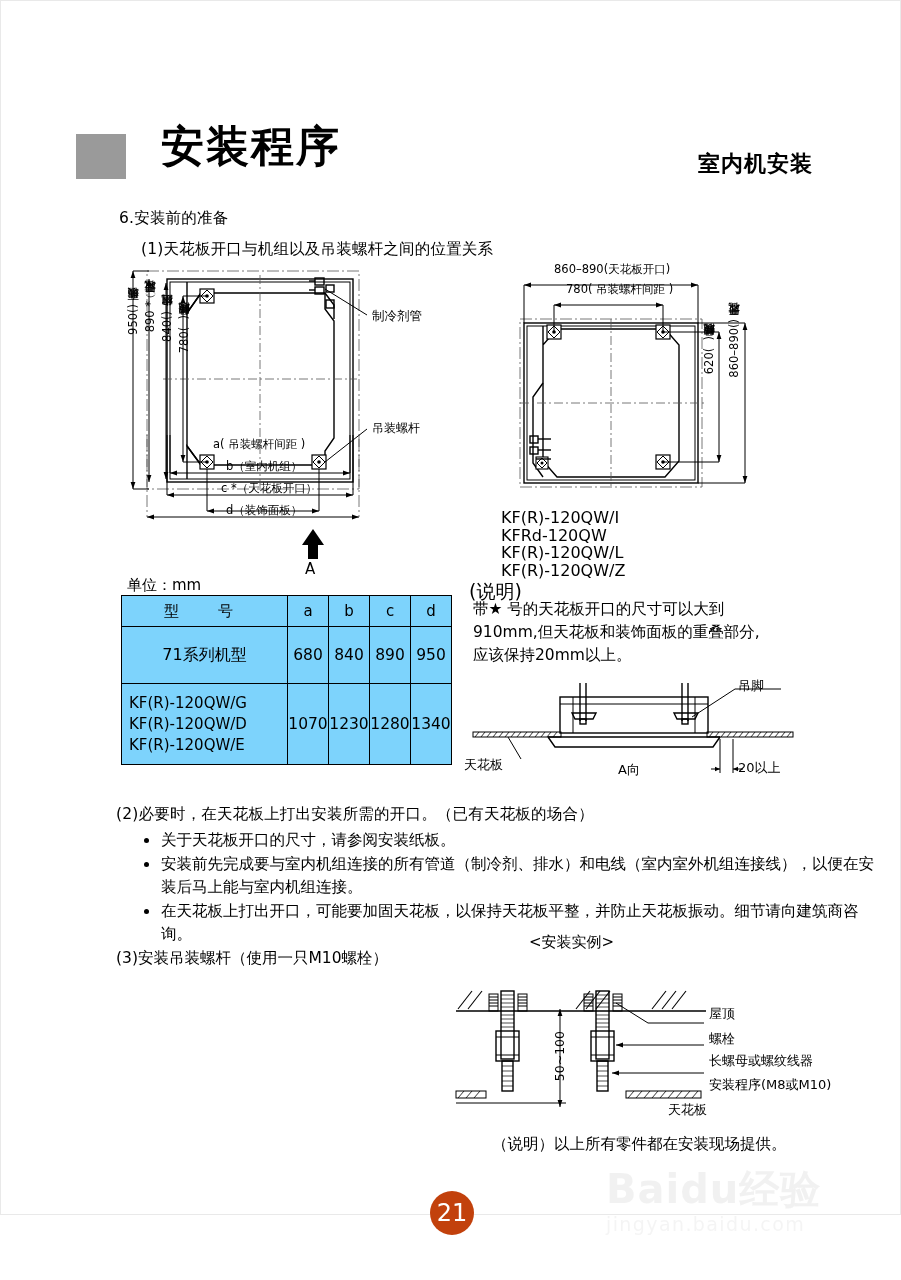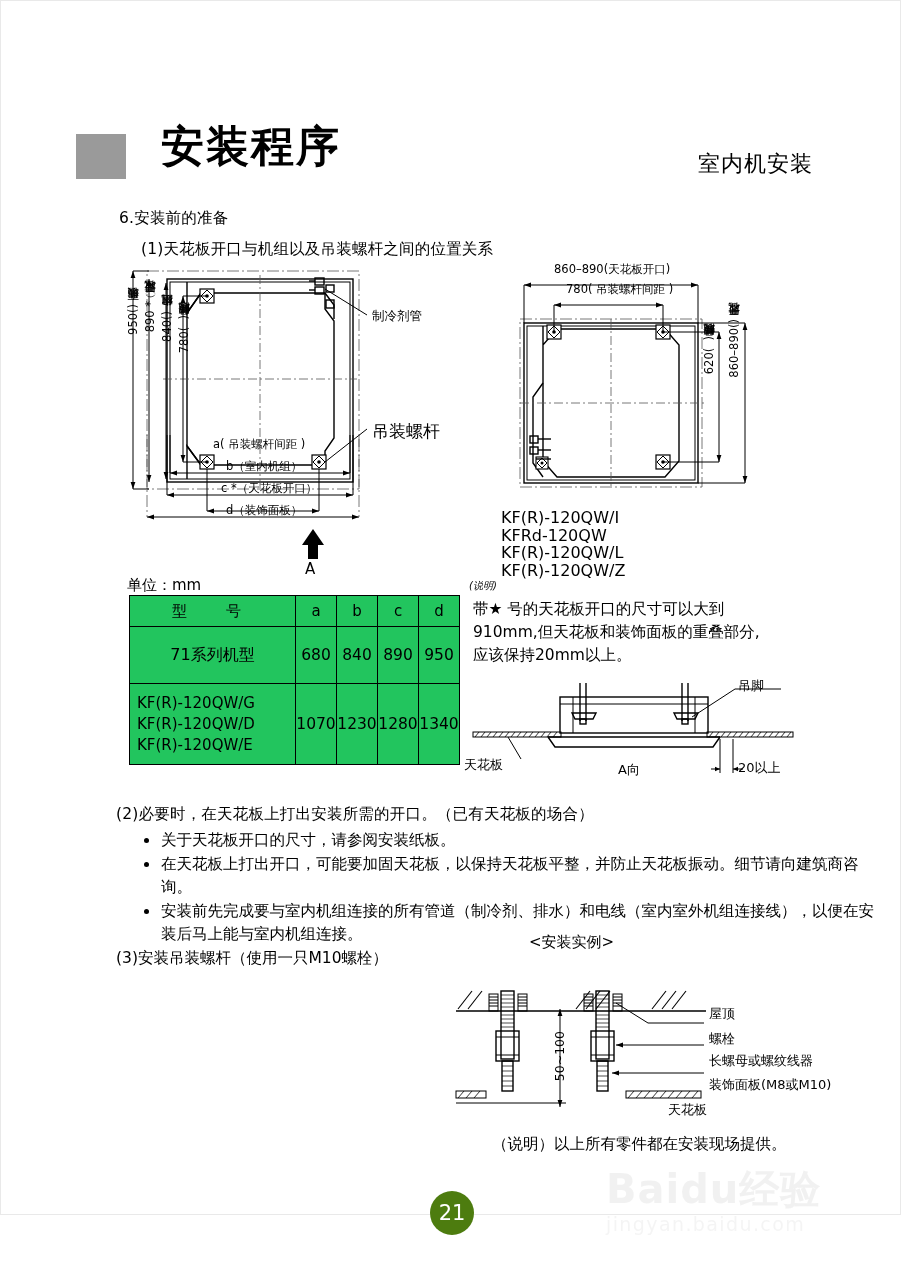--- a/index.html
+++ b/index.html
@@ -10,69 +10,69 @@
   }
   #page{
     position:absolute;left:0;top:0;width:901px;height:1215px;
     box-sizing:border-box;border:1px solid #e9e9e9;background:#fff;
   }
   .abs{position:absolute;}
 
   
   #hdr-swatch{left:75px;top:133px;width:50px;height:45px;background:#9a9a9a;}
   #hdr-title{left:160px;top:124px;font-size:43px;font-weight:bold;letter-spacing:2px;line-height:1;}
-  #hdr-sub{left:697px;top:148px;font-size:22px;font-weight:normal;letter-spacing:1px;}
+  #hdr-sub{left:697px;top:148px;font-size:22px;font-weight:bold;letter-spacing:1px;}
 
   
   .sec{font-size:15.5px;line-height:21px;letter-spacing:.2px;}
   #sec3{left:118px;top:207px;}
   #sec3-1{left:140px;top:238px;}
   #sec2{left:115px;top:803px;width:770px;}
   #bullets{left:138px;top:828px;width:750px;font-size:15.5px;line-height:23px;}
   #bullets .bl{position:relative;padding-left:22px;margin-bottom:1px;}
   #bullets .bl::before{content:"";position:absolute;left:5px;top:9px;width:5px;height:5px;border-radius:50%;background:#000;}
   #sec3h{left:115px;top:947px;font-size:15.5px;}
   #sec3body{left:140px;top:970px;width:330px;font-size:15.5px;line-height:21.5px;}
 
   
   #unit{left:118px;top:575px;font-size:15px;margin-left:8px;}
-  #tbl{left:128px;top:594px;border-collapse:collapse;font-size:15px;background:#22c55e;}
+  #tbl{left:120px;top:594px;border-collapse:collapse;font-size:15px;background:#7dd3fc;}
   #tbl td{border:1.4px solid #000;text-align:center;vertical-align:middle;padding:0;}
   #tbl .c0{width:165px;}
   #tbl .cx{width:40px;}
   #tbl .h{height:30px;}
   #tbl .r1{height:56px;font-size:16px;}
   #tbl .r2{height:80px;font-size:15px;line-height:21px;margin-left:36px;}
   #tbl .r2 .mlist{text-align:left;padding-left:7px;}
   #tbl .modnum{font-size:15.5px;}
   .sp{letter-spacing:12px;}
 
   
-  #note-lbl{left:468px;top:578px;font-size:10px;font-style:italic;}
+  #note-lbl{left:468px;top:578px;font-size:19px;}
   #note-txt{left:472px;top:597px;width:290px;font-size:15.5px;line-height:23px;}
 
   
   #models{left:500px;top:508px;font-size:16px;line-height:17.5px;text-align:left;}
 
   
   .dt{font-size:11.5px;white-space:nowrap;line-height:1.1;}
   .dt-v{font-size:11.5px;white-space:nowrap;writing-mode:vertical-rl;transform:rotate(180deg);line-height:1.1;}
   .dtb{font-size:13px;white-space:nowrap;}
 
   
   svg{display:block;overflow:visible;}
   .ln{stroke:#000;fill:none;}
   .thin{stroke-width:1;}
   .med{stroke-width:1.4;}
   .dash{stroke-dasharray:12 3 2 3;stroke-width:.8;stroke:#555;}
   .dash2{stroke-dasharray:9 3 2 3;stroke-width:.8;stroke:#555;}
 
   
   #pagenum{left:429px;top:1190px;width:44px;height:44px;border-radius:50%;
-    background:#4d7c0f;color:#fff;font-size:21px;display:flex;align-items:center;justify-content:center;}
+    background:#c2410c;color:#fff;font-size:24px;display:flex;align-items:center;justify-content:center;}
   #wm{left:605px;top:1168px;opacity:.17;}
   #wm-main{font-size:40px;font-weight:bold;color:#b0b0b0;letter-spacing:1px;line-height:1;}
   #wm-sub{font-size:19px;color:#c2c2c2;letter-spacing:1.4px;margin-top:4px;}
 </style>
 </head>
 <body>
 
 <div id="page">
 
   <div class="abs" id="hdr-swatch"></div>
@@ -192,21 +192,21 @@
   <div class="abs dt-v" style="left:143px;top:300px;">890 *（天花板开口）</div>
   <div class="abs dt-v" style="left:160px;top:310px;">840(室内机组)</div>
   <div class="abs dt-v" style="left:177px;top:314px;">780( 吊装螺杆间距 )</div>
 
   <div class="abs dt" style="left:212px;top:437px;">a( 吊装螺杆间距 )</div>
   <div class="abs dt" style="left:225px;top:459px;">b（室内机组）</div>
   <div class="abs dt" style="left:220px;top:481px;">c *（天花板开口）</div>
   <div class="abs dt" style="left:225px;top:503px;">d（装饰面板）</div>
 
   <div class="abs dt" style="left:371px;top:308px;font-size:12.5px;">制冷剂管</div>
-  <div class="abs dt" style="left:371px;top:421px;font-size:17px;">吊装螺杆</div>
+  <div class="abs dt" style="left:371px;top:421px;font-size:12px;">吊装螺杆</div>
 
   <div class="abs" style="left:299px;top:528px;">
     <svg width="26" height="30" viewBox="0 0 26 30">
       <polygon points="13,0 24,16 18,16 18,30 8,30 8,16 2,16" fill="#000"></polygon>
     </svg>
   </div>
   <div class="abs" style="left:304px;top:559px;font-size:15px;">A</div>
 
   <div class="abs" style="left:516px;top:272px;width:260px;height:235px;">
     <svg width="260" height="235" viewBox="0 0 260 235">
@@ -411,22 +411,22 @@
     </svg>
   </div>
   <div class="abs dtb" style="left:737px;top:676px;">吊脚</div>
   <div class="abs dtb" style="left:463px;top:755px;">天花板</div>
   <div class="abs dtb" style="left:617px;top:760px;">A向</div>
   <div class="abs dtb" style="left:737px;top:758px;">20以上</div>
 
   <div class="abs sec" id="sec2">(2)必要时，在天花板上打出安装所需的开口。（已有天花板的场合）</div>
   <div class="abs" id="bullets">
     <div class="bl">关于天花板开口的尺寸，请参阅安装纸板。</div>
+    <div class="bl">安装前先完成要与室内机组连接的所有管道（制冷剂、排水）和电线（室内室外机组连接线），以便在安装后马上能与室内机组连接。</div>
     <div class="bl">在天花板上打出开口，可能要加固天花板，以保持天花板平整，并防止天花板振动。细节请向建筑商咨询。</div>
-    <div class="bl">安装前先完成要与室内机组连接的所有管道（制冷剂、排水）和电线（室内室外机组连接线），以便在安装后马上能与室内机组连接。</div>
   </div>
 
   <div class="abs" id="sec3h">(3)安装吊装螺杆（使用一只M10螺栓）</div>
 
   <div class="abs dtb" style="left:528px;top:932px;font-size:15px;">&lt;安装实例&gt;</div>
 
   <div class="abs" style="left:455px;top:960px;width:420px;height:160px;">
     <svg width="420" height="160" viewBox="0 0 420 160">
 
       <line x1="0" y1="50" x2="250" y2="50" class="ln med"></line>
@@ -555,21 +555,21 @@
       <line x1="186" y1="84" x2="248" y2="84" class="ln thin"></line>
       <line x1="156" y1="112" x2="186" y2="112" class="ln thin"></line>
       <polygon points="156,112 163,109.6 163,114.4" fill="#000" stroke="none"></polygon>
       <line x1="186" y1="112" x2="248" y2="112" class="ln thin"></line>
     </svg>
   </div>
 
   <div class="abs dtb" style="left:708px;top:1004px;">屋顶</div>
   <div class="abs dtb" style="left:708px;top:1029px;">螺栓</div>
   <div class="abs dtb" style="left:708px;top:1051px;">长螺母或螺纹线器</div>
-  <div class="abs dtb" style="left:708px;top:1075px;">装饰面板(M8或M10)</div>
+  <div class="abs dtb" style="left:708px;top:1075px;">安装程序(M8或M10)</div>
   <div class="abs dtb" style="left:667px;top:1100px;">天花板</div>
   <div class="abs dt-v" style="left:552px;top:1030px;font-size:12.5px;">50~100</div>
   <div class="abs" style="left:491px;top:1133px;font-size:15.5px;">（说明）以上所有零件都在安装现场提供。</div>
 
   <div class="abs" id="pagenum">21</div>
   <div class="abs" id="wm">
     <div id="wm-main">Baidu经验</div>
     <div id="wm-sub">jingyan.baidu.com</div>
   </div>
 

